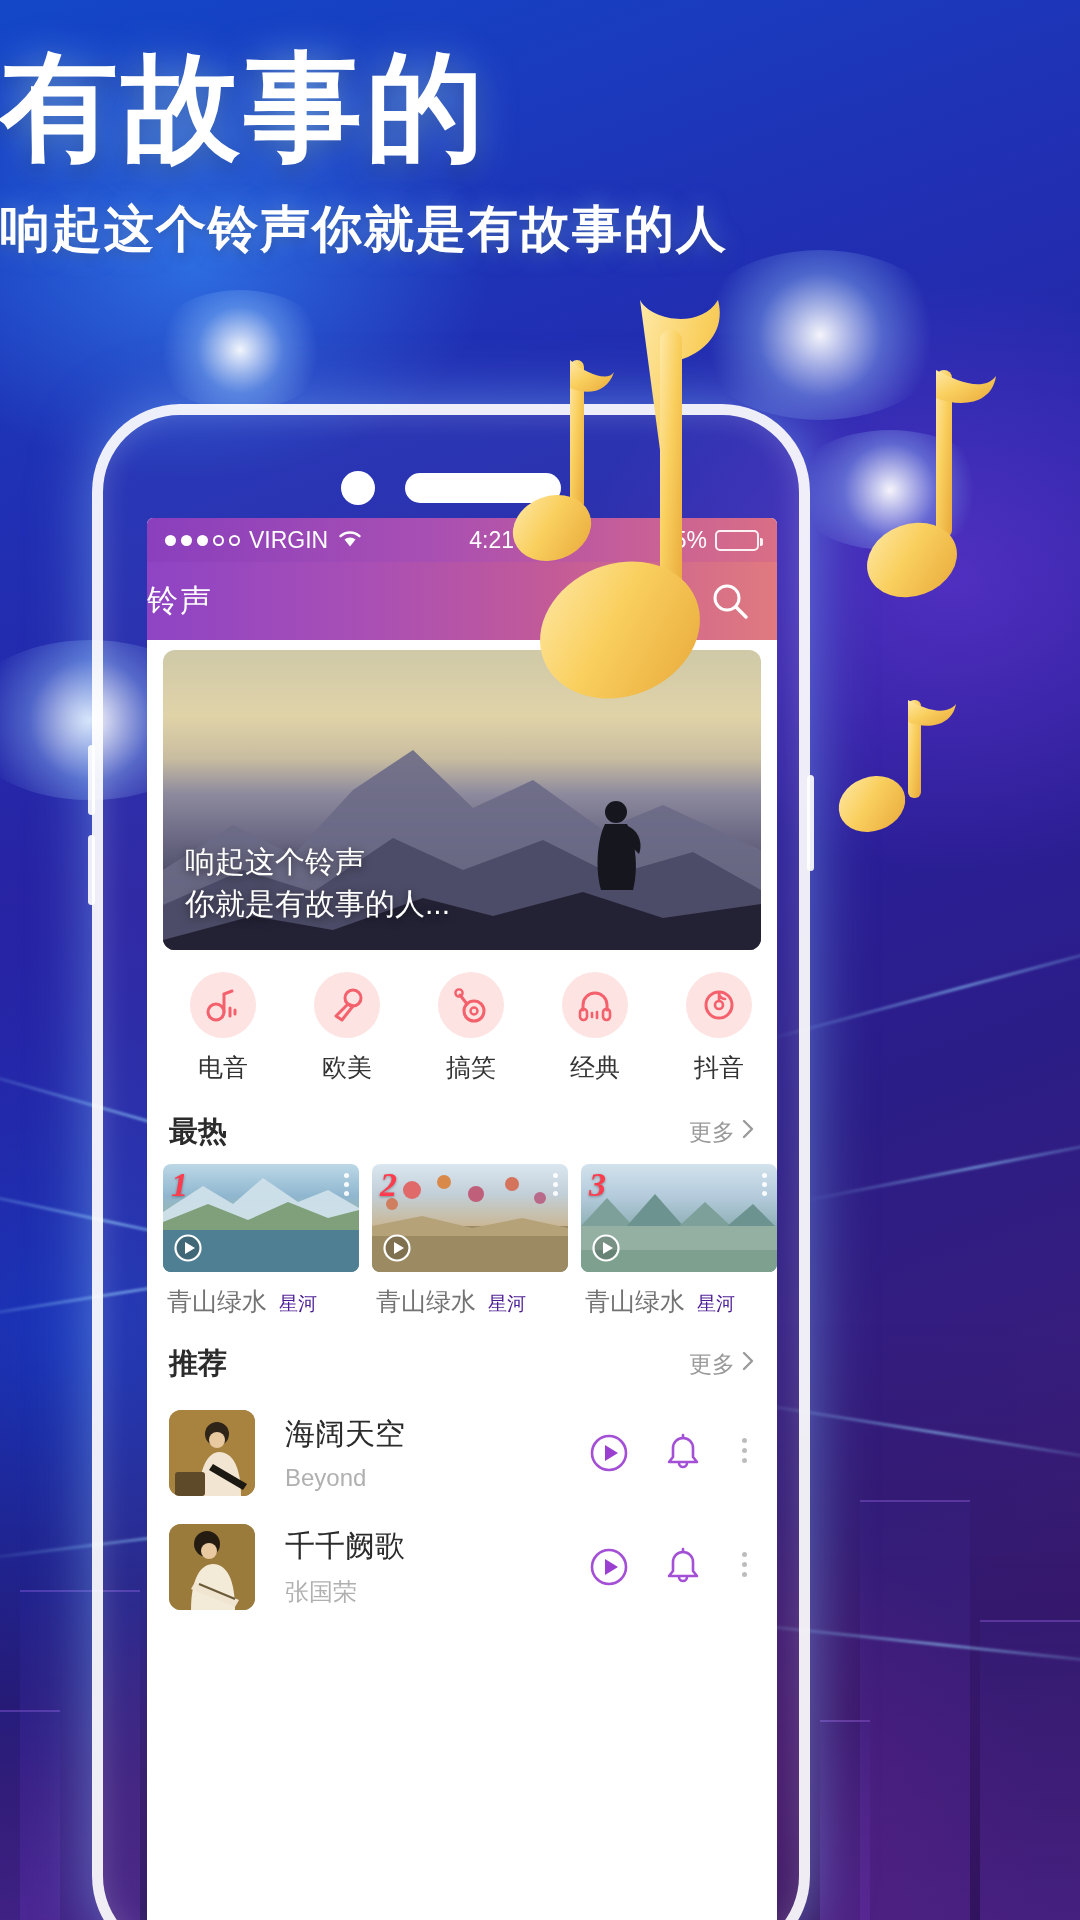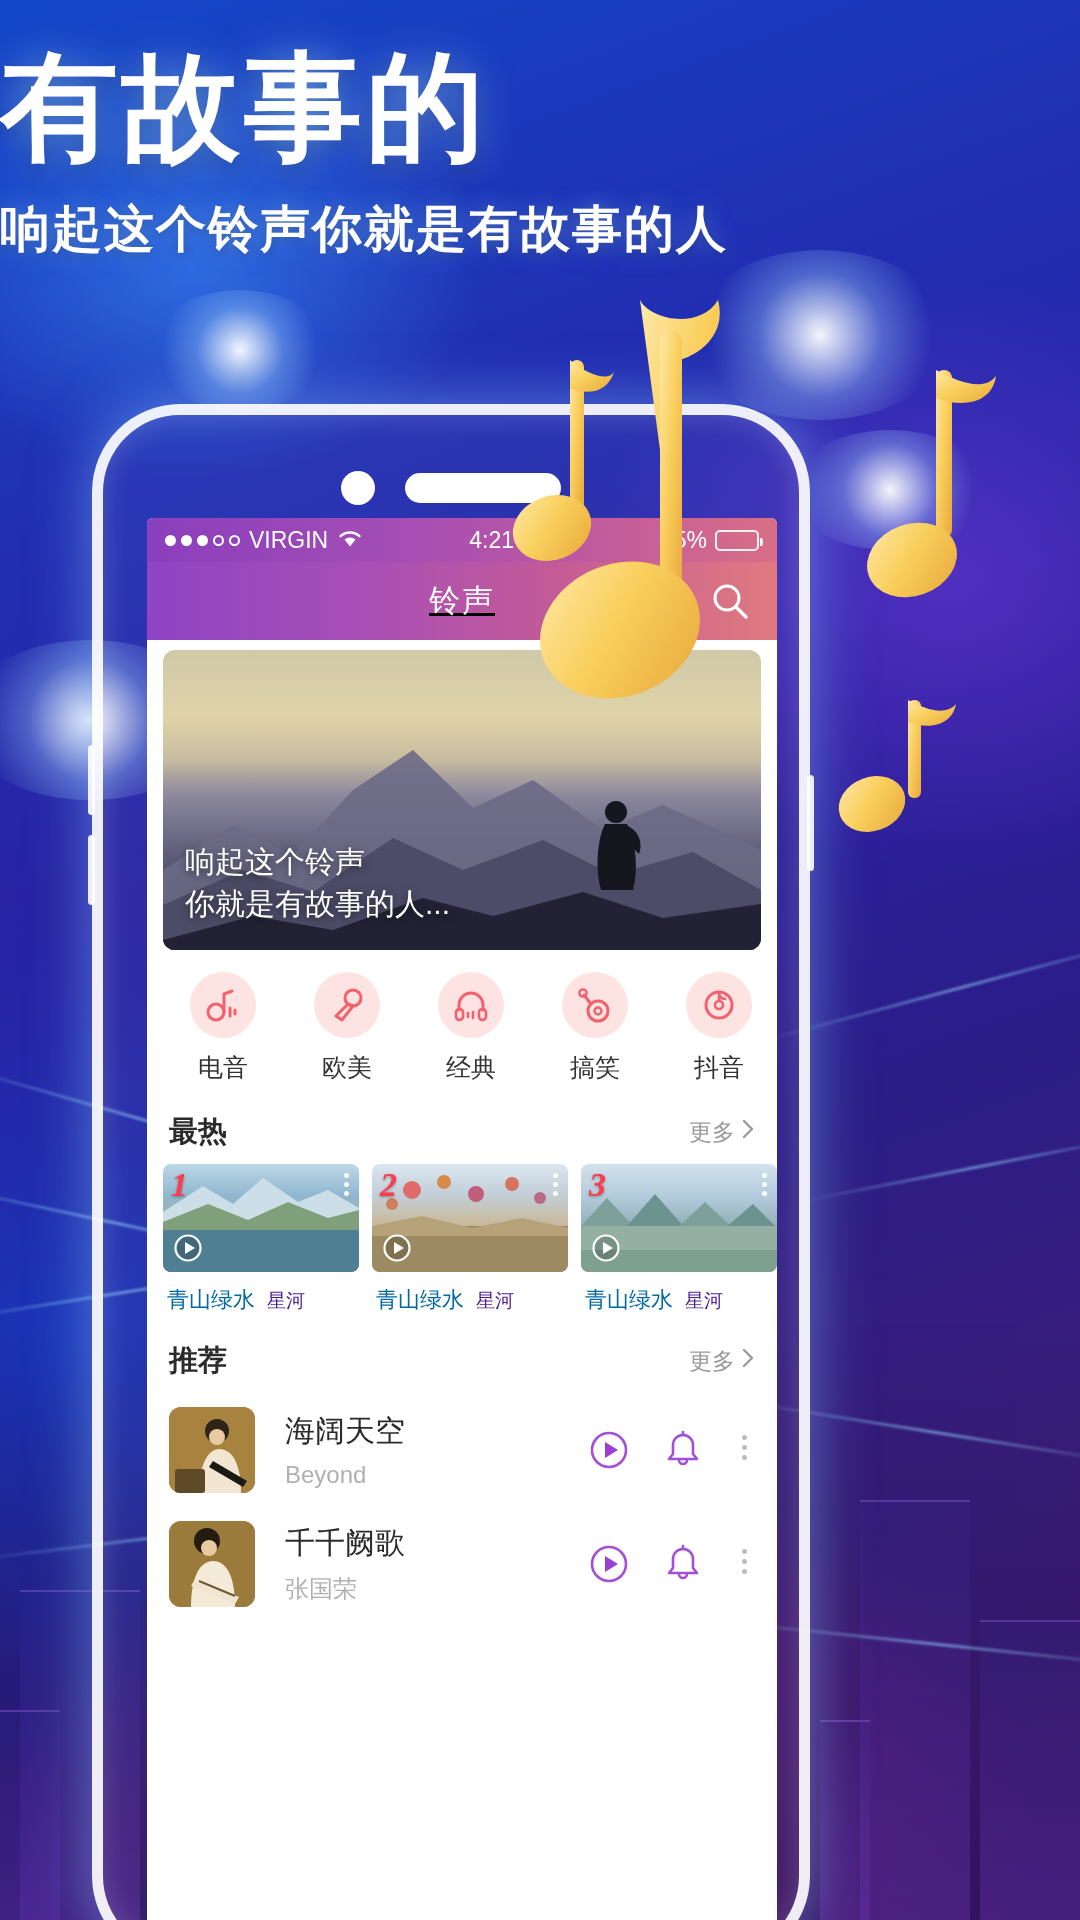--- a/index.html
+++ b/index.html
@@ -107,23 +107,22 @@
   }
   #battery::after {
     content:''; position:absolute; right:-6px; top:6px;
     width:3px; height:8px; background: rgba(255,255,255,0.9); border-radius: 0 2px 2px 0;
   }
   #battery-fill { height: 100%; background: #fff; border-radius: 2px; }
 
   
   #navbar {
     height: 78px; position: relative;
-    display: flex; align-items: center; justify-content: center;
+    display: flex; align-items: center; justify-content: flex-start;
     background: linear-gradient(to right, #8e44c4 0%, #a94fb5 35%, #c45b97 65%, #e07a7f 100%);
-    text-decoration: underline;
   }
   #nav-title { color:#fff; font-size: 31px; letter-spacing: 2px; }
   #search-btn {
     position: absolute; right: 26px; top: 50%; transform: translateY(-50%);
     width: 42px; height: 42px;
   }
 
   
   #hero {
     margin: 10px 16px 0 16px; height: 300px; border-radius: 12px;
@@ -175,21 +174,21 @@
     font-style: italic; font-family: "Liberation Serif", serif;
     text-shadow: 0 1px 3px rgba(0,0,0,0.35);
   }
   .kebab { position: absolute; right: 10px; top: 9px; z-index: 4; }
   .kebab i { display:block; width:5px; height:5px; border-radius:50%; background: rgba(255,255,255,0.92); margin-bottom:4px; }
   .play-sm {
     position: absolute; left: 10px; bottom: 9px; z-index: 4;
     width: 30px; height: 30px;
   }
   .hcard-meta { display: flex; align-items: baseline; gap: 12px; padding: 13px 2px 0 4px; }
-  .hcard-title { font-size: 22px; color: #0369a1; }
+  .hcard-title { font-size: 25px; color: #737373; }
   .hcard-sub { font-size: 19px; color: #4c1d95; }
 
   
   .row {
     display: flex; align-items: center; padding: 14px 22px 14px 22px;
   }
   .row-thumb {
     width: 86px; height: 86px; border-radius: 12px; flex: 0 0 auto; overflow: hidden;
     background: linear-gradient(135deg, #b99a5e, #8a6c3c);
     position: relative;
@@ -318,40 +317,40 @@
               <circle cx="25" cy="12" r="8" stroke="#f4606c" stroke-width="3" fill="none"></circle>
               <path d="M20 18 L8 30 L14 34 L25 20 Z" stroke="#f4606c" stroke-width="3" fill="none" stroke-linejoin="round"></path>
             </svg>
         </div>
         <div class="cat-label">欧美</div>
       </div>
 
       <div class="cat">
         <div class="cat-circle">
           <svg width="38" height="38" viewBox="0 0 38 38">
+              <circle cx="22" cy="25" r="10" stroke="#f4606c" stroke-width="3" fill="none"></circle>
+              <circle cx="22" cy="25" r="3.5" stroke="#f4606c" stroke-width="2.4" fill="none"></circle>
+              <path d="M15 18 L8 9" stroke="#f4606c" stroke-width="3" stroke-linecap="round"></path>
+              <circle cx="7" cy="7" r="3.6" stroke="#f4606c" stroke-width="2.4" fill="none"></circle>
+            </svg>
+        </div>
+        <div class="cat-label">搞笑</div>
+      </div>
+
+      <div class="cat">
+        <div class="cat-circle">
+          <svg width="38" height="38" viewBox="0 0 38 38">
               <path d="M7 24 V19 a12 12 0 0 1 24 0 V24" stroke="#f4606c" stroke-width="3" fill="none" stroke-linecap="round"></path>
               <rect x="4" y="23" width="7" height="11" rx="3.4" stroke="#f4606c" stroke-width="2.6" fill="none"></rect>
               <rect x="27" y="23" width="7" height="11" rx="3.4" stroke="#f4606c" stroke-width="2.6" fill="none"></rect>
               <line x1="16" y1="27" x2="16" y2="31" stroke="#f4606c" stroke-width="2.6" stroke-linecap="round"></line>
               <line x1="21" y1="26" x2="21" y2="32" stroke="#f4606c" stroke-width="2.6" stroke-linecap="round"></line>
             </svg>
         </div>
         <div class="cat-label">经典</div>
-      </div>
-
-      <div class="cat">
-        <div class="cat-circle">
-          <svg width="38" height="38" viewBox="0 0 38 38">
-              <circle cx="22" cy="25" r="10" stroke="#f4606c" stroke-width="3" fill="none"></circle>
-              <circle cx="22" cy="25" r="3.5" stroke="#f4606c" stroke-width="2.4" fill="none"></circle>
-              <path d="M15 18 L8 9" stroke="#f4606c" stroke-width="3" stroke-linecap="round"></path>
-              <circle cx="7" cy="7" r="3.6" stroke="#f4606c" stroke-width="2.4" fill="none"></circle>
-            </svg>
-        </div>
-        <div class="cat-label">搞笑</div>
       </div>
 
       <div class="cat">
         <div class="cat-circle">
           <svg width="38" height="38" viewBox="0 0 38 38">
               <circle cx="19" cy="19" r="13" stroke="#f4606c" stroke-width="3" fill="none"></circle>
               <circle cx="19" cy="19" r="4" stroke="#f4606c" stroke-width="2.6" fill="none"></circle>
               <path d="M19 15 V7 a6 6 0 0 0 6 6" stroke="#f4606c" stroke-width="2.6" fill="none" stroke-linecap="round"></path>
             </svg>
         </div>

